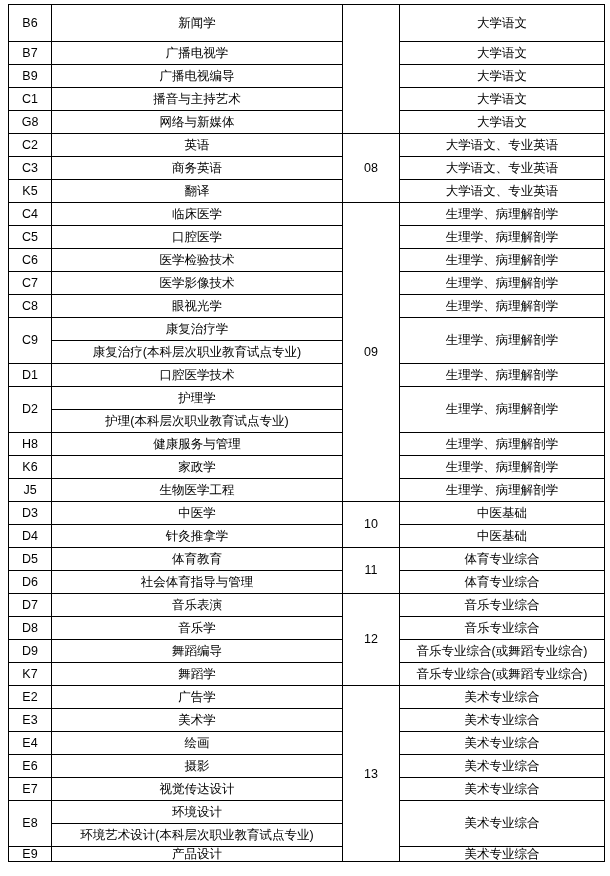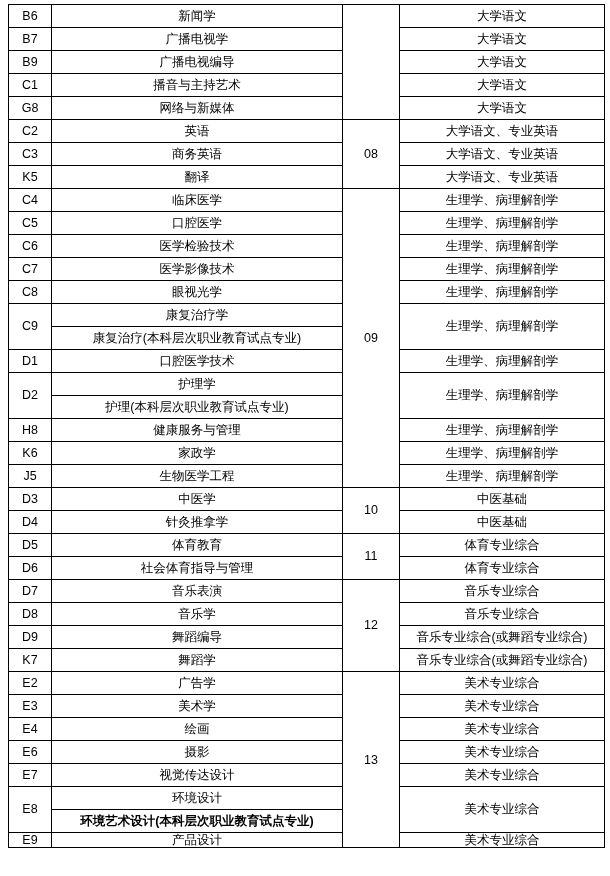--- a/index.html
+++ b/index.html
@@ -50,21 +50,21 @@
     font-size: 11.5px;
   }
 </style>
 </head>
 <body>
 
 <div class="sheet">
   <table class="grid">
     <tbody>
 
-      <tr style="height: 23px;">
+      <tr style="height: 37px;">
         <td class="code">B6</td>
         <td class="major">新闻学</td>
         <td class="group" rowspan="5"></td>
         <td class="exam">大学语文</td>
       </tr>
       <tr style="height: 23px;">
         <td class="code">B7</td>
         <td class="major">广播电视学</td>
         <td class="exam">大学语文</td>
       </tr>
@@ -239,21 +239,21 @@
         <td class="code">E7</td>
         <td class="major">视觉传达设计</td>
         <td class="exam">美术专业综合</td>
       </tr>
 
       <tr style="height: 23px;">
         <td class="code" rowspan="2">E8</td>
         <td class="major">环境设计</td>
         <td class="exam" rowspan="2">美术专业综合</td>
       </tr>
-      <tr style="height: 23px; font-weight: bold;">
+      <tr style="height: 23px;">
         <td class="major small">环境艺术设计(本科层次职业教育试点专业)</td>
       </tr>
 
       <tr style="height: 14px; margin-left: 22px;">
         <td class="code">E9</td>
         <td class="major">产品设计</td>
         <td class="exam">美术专业综合</td>
       </tr>
 
     </tbody>

